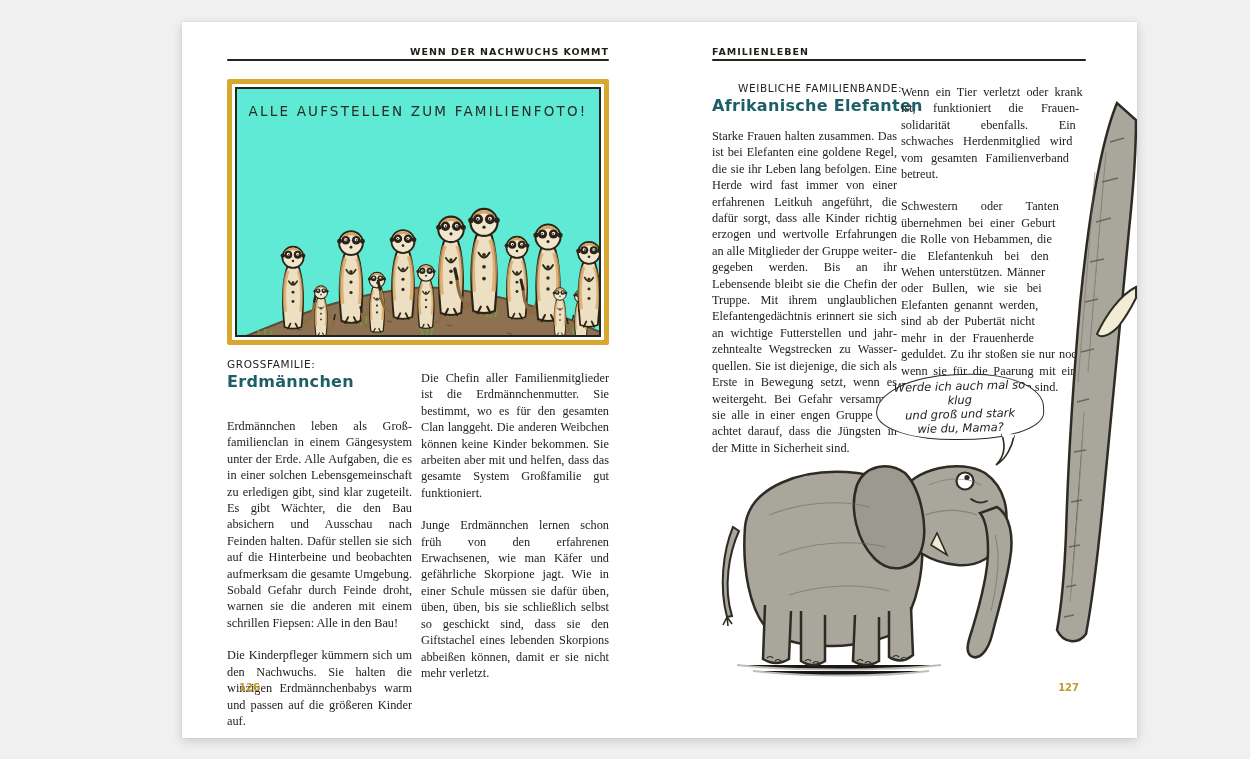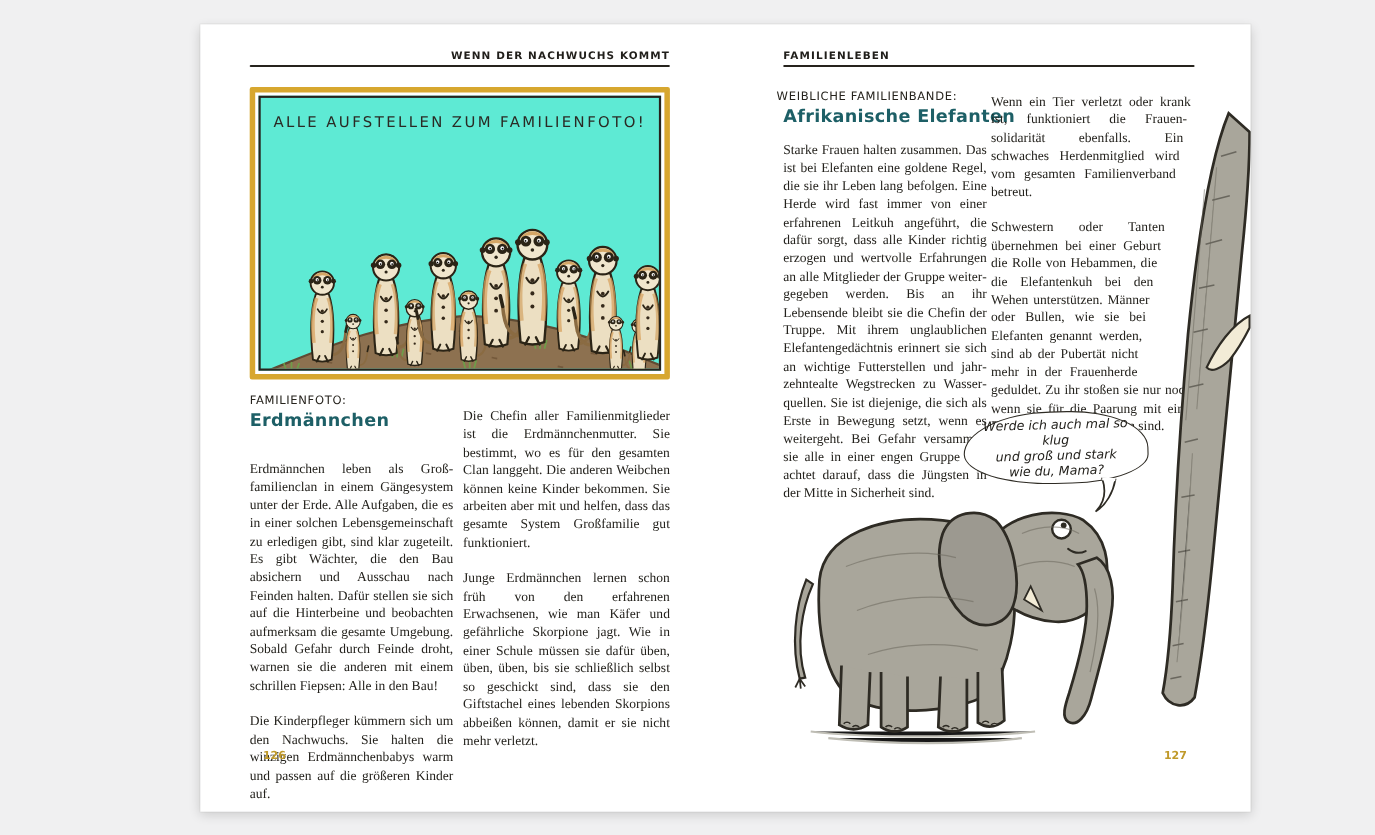--- a/index.html
+++ b/index.html
@@ -102,40 +102,40 @@
             <use href="#meerkat" transform="translate(280,228) scale(0.85)"></use>
             <use href="#meerkat" transform="translate(311,230) scale(-1,1)"></use>
             <use href="#meerkat" transform="translate(323,246) scale(0.5)"></use>
             <use href="#meerkat" transform="translate(344,250) scale(-0.52,0.52)"></use>
             <use href="#meerkat" transform="translate(352,236) scale(0.88)"></use>
           </svg>
           <div class="illu-caption">ALLE AUFSTELLEN ZUM FAMILIENFOTO!</div>
         </div>
       </div>
 
-      <div class="abs kicker" style="left:45px;top:336px;">FAMILIENFOTO:</div>
+      <div class="abs kicker" style="left:45px;top:336px;">GROSSFAMILIE:</div>
       <div class="abs page-title" style="left:45px;top:350px;">Erdmännchen</div>
 
       <div class="abs bodycol" style="left:45px;top:396px;width:185px;">
         <p>Erdmännchen leben als Groß­familien­clan in einem Gänge­system unter der Erde. Alle Aufgaben, die es in einer solchen Lebens­gemeinschaft zu erledigen gibt, sind klar zugeteilt. Es gibt Wächter, die den Bau absichern und Ausschau nach Feinden halten. Dafür stellen sie sich auf die Hinterbeine und beobachten aufmerksam die gesamte Umgebung. Sobald Gefahr durch Feinde droht, warnen sie die anderen mit einem schrillen Fiepsen: Alle in den Bau!</p>
         <p>Die Kinderpfleger kümmern sich um den Nachwuchs. Sie halten die winzigen Erd­männchen­babys warm und passen auf die größeren Kinder auf.</p>
       </div>
       <div class="abs bodycol" style="left:239px;top:348px;width:188px;">
         <p>Die Chefin aller Familien­mitglieder ist die Erd­männchen­mutter. Sie bestimmt, wo es für den gesamten Clan langgeht. Die anderen Weibchen können keine Kinder bekommen. Sie arbeiten aber mit und helfen, dass das gesamte System Großfamilie gut funktioniert.</p>
         <p>Junge Erdmännchen lernen schon früh von den erfahrenen Erwachsenen, wie man Käfer und gefährliche Skorpione jagt. Wie in einer Schule müssen sie dafür üben, üben, üben, bis sie schließlich selbst so geschickt sind, dass sie den Giftstachel eines lebenden Skorpions abbeißen können, damit er sie nicht mehr verletzt.</p>
       </div>
 
       <div class="abs pagenum" style="left:57px;top:660px;">126</div>
     </div>
 
     <div>
       <div class="abs running-head" style="left:530px;top:24px;width:374px;text-align:left;">FAMILIENLEBEN</div>
       <div class="abs rule" style="left:530px;top:37px;width:374px;"></div>
 
-      <div class="abs kicker" style="left:524px;top:60px;">WEIBLICHE FAMILIENBANDE:</div>
+      <div class="abs kicker" style="left:556px;top:60px;">WEIBLICHE FAMILIENBANDE:</div>
       <div class="abs page-title" style="left:530px;top:74px;">Afrikanische Elefanten</div>
 
       <div class="abs bodycol" style="left:530px;top:106px;width:185px;">
         <p>Starke Frauen halten zusammen. Das ist bei Elefanten eine goldene Regel, die sie ihr Leben lang befolgen. Eine Herde wird fast immer von einer erfahrenen Leitkuh angeführt, die dafür sorgt, dass alle Kinder richtig erzogen und wertvolle Erfahrungen an alle Mitglieder der Gruppe weiter­gegeben werden. Bis an ihr Lebensende bleibt sie die Chefin der Truppe. Mit ihrem unglaublichen Elefanten­gedächtnis erinnert sie sich an wichtige Futterstellen und jahr­zehnte­alte Weg­strecken zu Wasser­quellen. Sie ist diejenige, die sich als Erste in Bewegung setzt, wenn es weitergeht. Bei Gefahr versammelt sie alle in einer engen Gruppe und achtet darauf, dass die Jüngsten in der Mitte in Sicherheit sind.</p>
       </div>
       <div class="abs bodycol" style="left:719px;top:62px;width:185px;">
         <div class="trunk-cutout"></div>
         <p>Wenn ein Tier verletzt oder krank ist, funktioniert die Frauen­solidarität ebenfalls. Ein schwaches Herden­mitglied wird vom gesamten Familien­verband betreut.</p>
         <p>Schwestern oder Tanten übernehmen bei einer Geburt die Rolle von Hebammen, die die Elefanten­kuh bei den Wehen unterstützen. Männer oder Bullen, wie sie bei Elefanten genannt werden, sind ab der Pubertät nicht mehr in der Frauen­herde geduldet. Zu ihr stoßen sie nur noch, wenn sie für die Paarung mit einer Elefanten­kuh willkommen sind.</p>
       </div>

